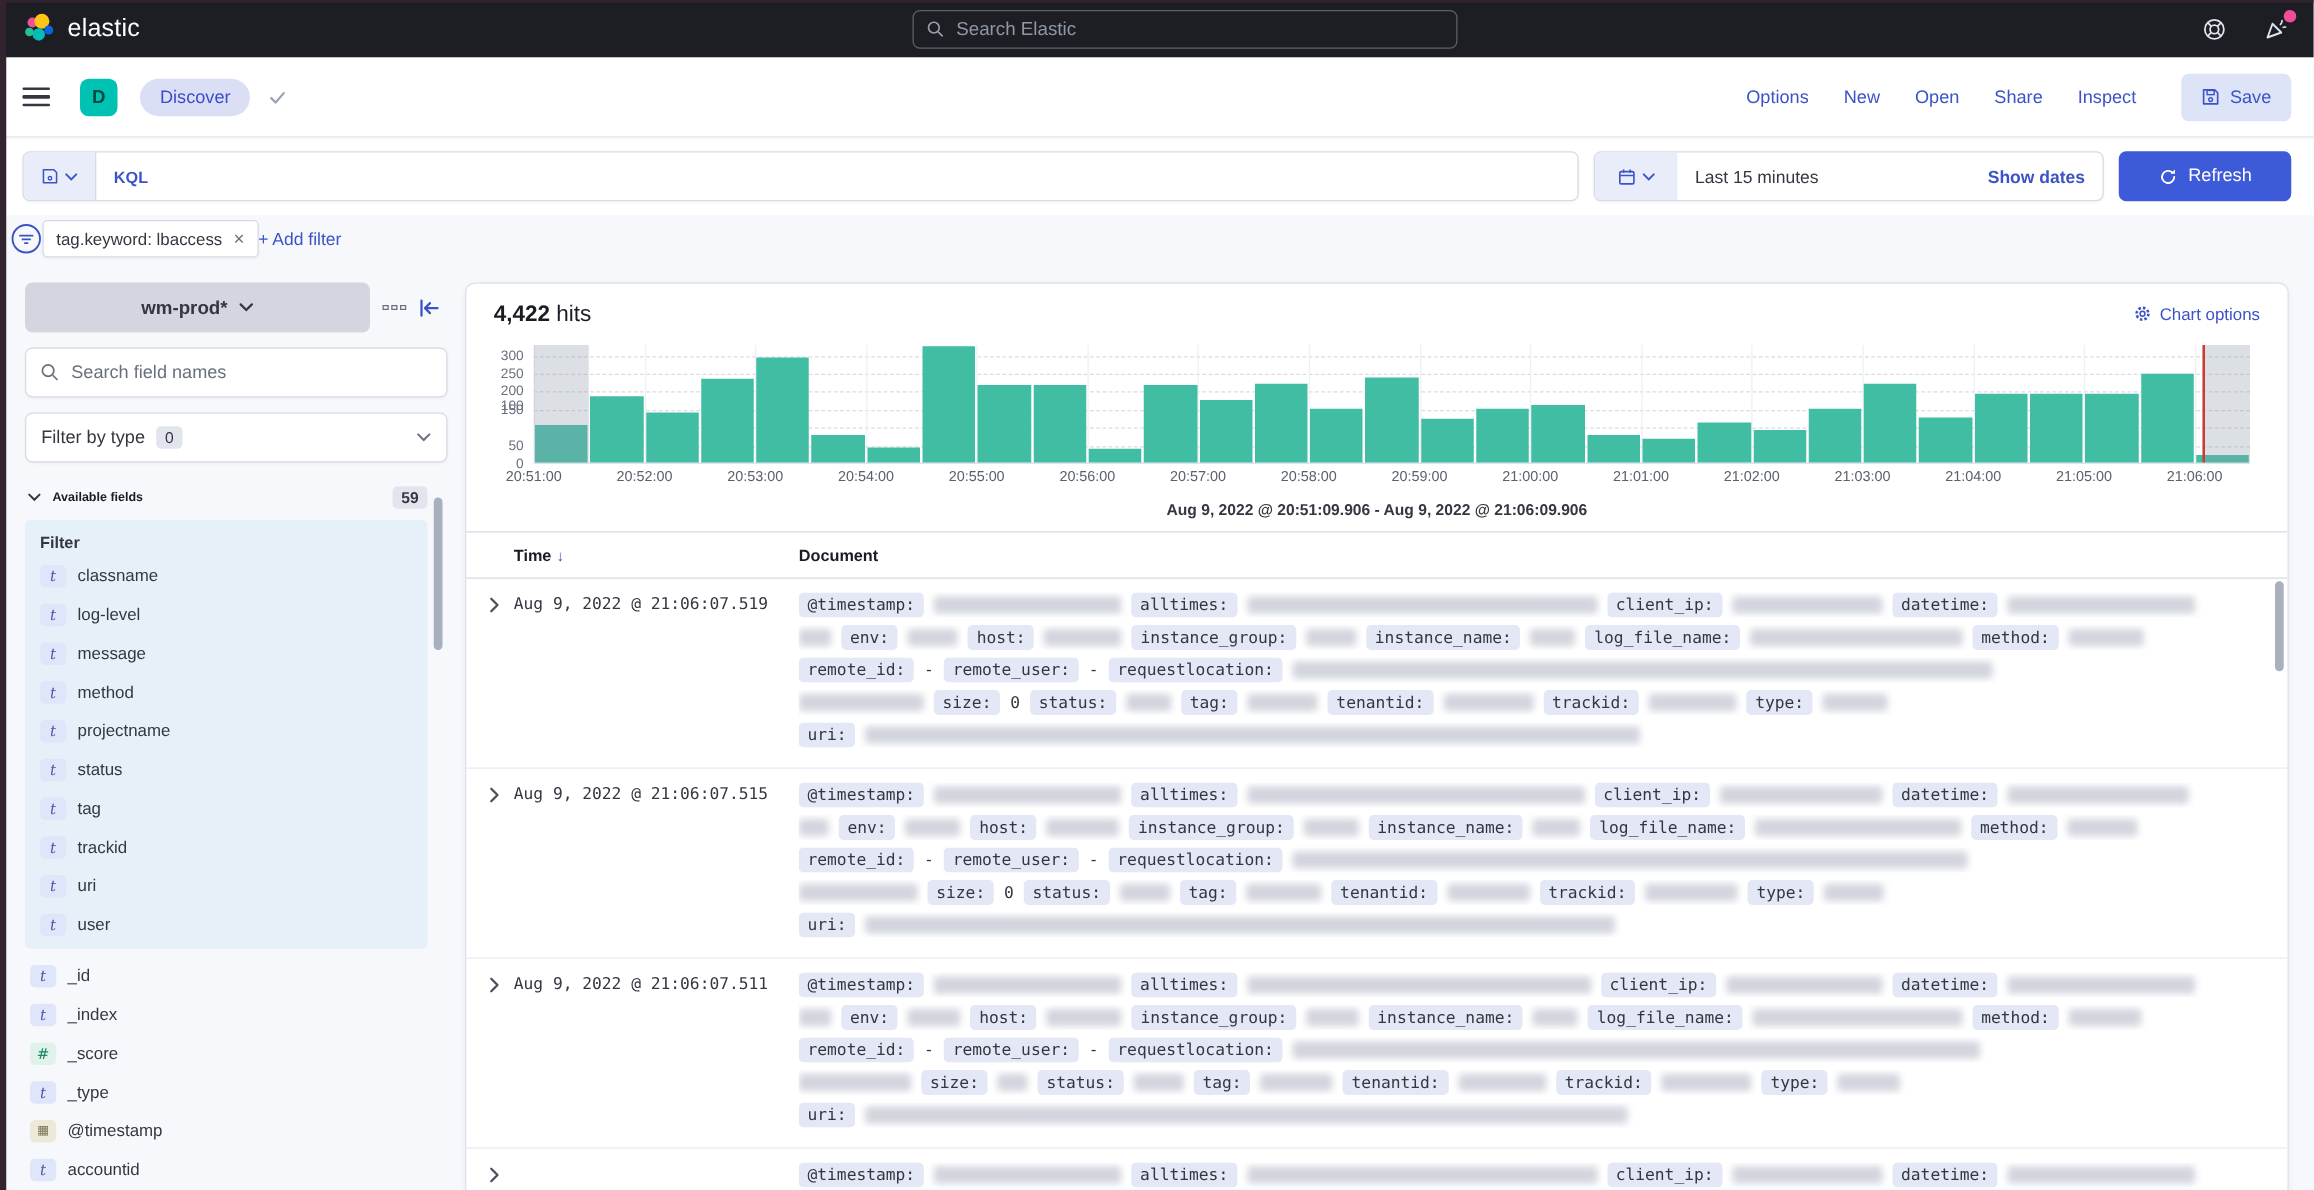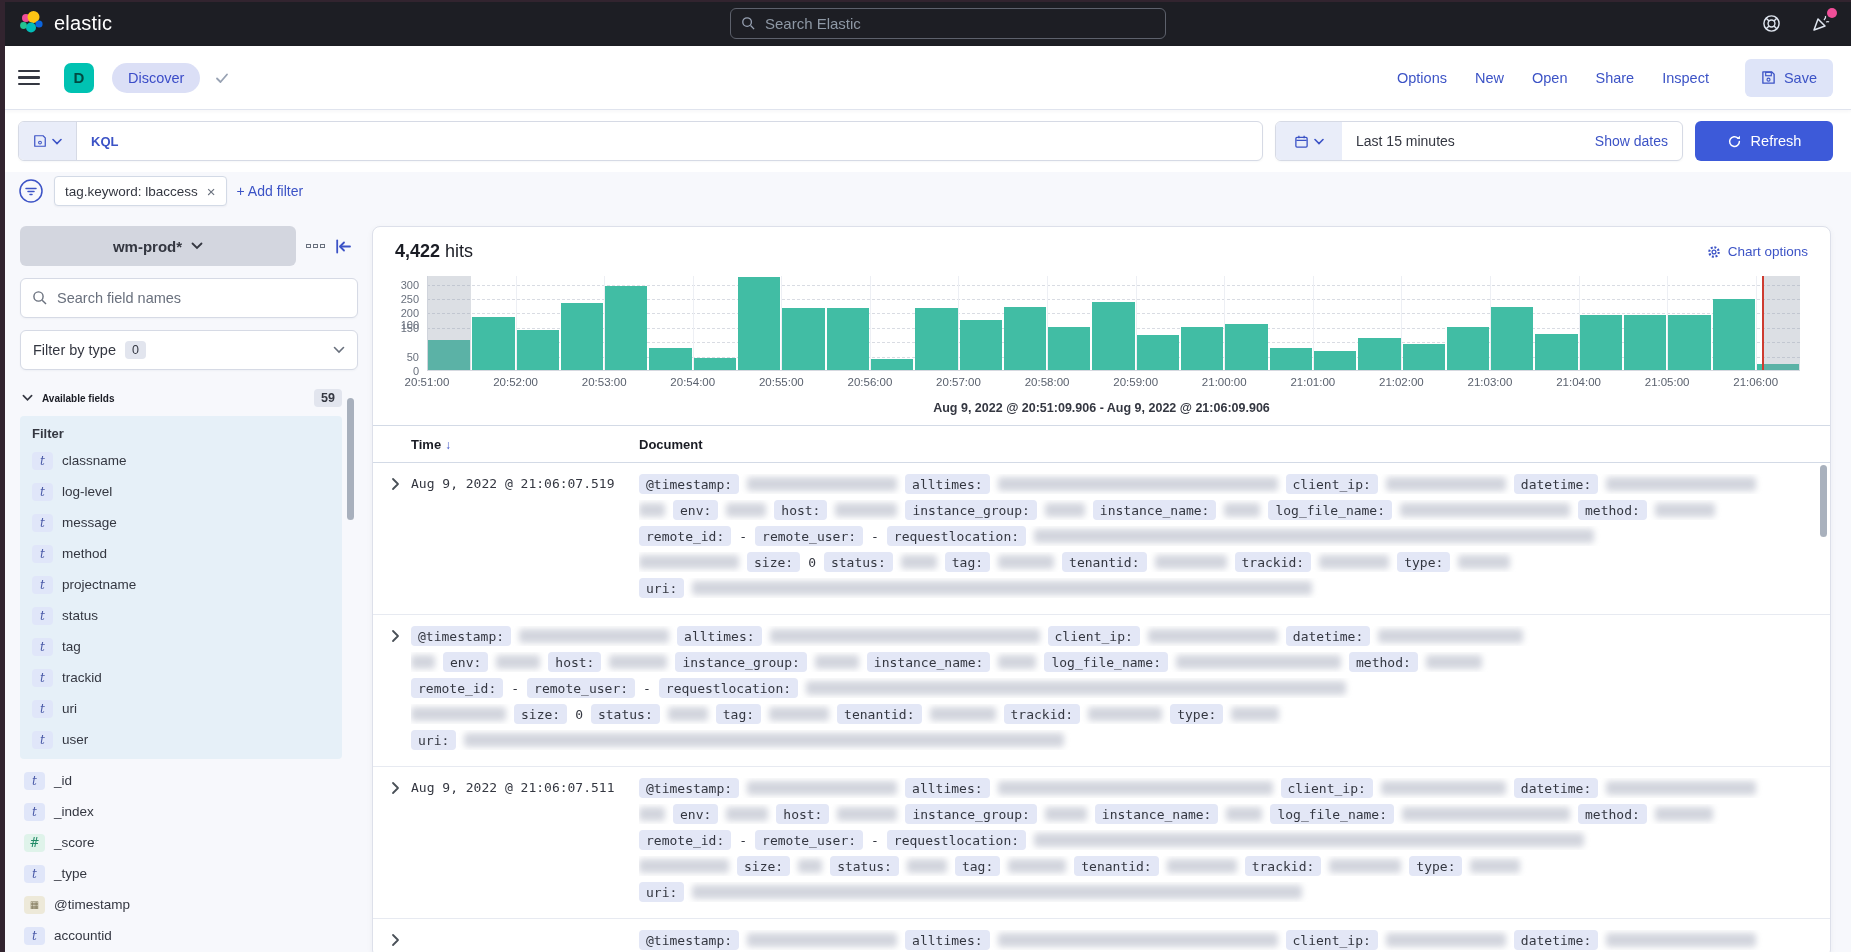--- a/index.html
+++ b/index.html
@@ -31,25 +31,25 @@
   
   .querybar { background:#fff; padding:11px 18px 11px 18px; display:flex; align-items:center; gap:12px; }
   .query-input { flex:1; height:40px; background:#fff; border:1px solid #D6DAE5; border-radius:6px; display:flex; align-items:center; overflow:hidden; box-shadow:0 1px 2px rgba(30,40,80,.04); }
   .qseg { width:58px; align-self:stretch; background:#E9EDF9; border-right:1px solid #D6DAE5; display:flex; align-items:center; justify-content:center; gap:5px; color:#3C53C6; cursor:pointer; }
   .query-input input { flex:1; border:none; outline:none; font-size:14.5px; padding:0 12px; color:#343741; font-family:"Liberation Sans",sans-serif; }
   .query-input input::placeholder { color:#7e8694; }
   .kql { color:#3C53C6; font-size:13px; font-weight:600; padding:0 14px; cursor:pointer; }
   .datepicker { width:408px; height:40px; border:1px solid #D6DAE5; border-radius:6px; background:#fff; display:flex; align-items:center; overflow:hidden; box-shadow:0 1px 2px rgba(30,40,80,.04); }
   .dateseg { width:66px; align-self:stretch; background:#E9EDF9; display:flex; align-items:center; justify-content:center; gap:5px; color:#3C53C6; cursor:pointer; }
   .date-text { font-size:14px; color:#343741; padding:0 14px; }
-  .show-dates { margin-left:auto; color:#3C53C6; font-size:14px; padding-right:14px; cursor:pointer; }
+  .show-dates { margin-left:auto; color:#3C53C6; font-size:14px; padding-right:14px; cursor:pointer;font-weight:bold; }
   .btn-refresh { width:138px; height:40px; background:#3D5AD9; border-radius:6px; color:#fff; font-size:14.5px; display:flex; align-items:center; justify-content:center; gap:9px; cursor:pointer; }
 
   
-  .filterbar { padding:4px 18px 10px; display:flex; align-items:center; gap:10px; background:#F7F8FC; }
+  .filterbar { padding:4px 8px 10px; display:flex; align-items:center; background:#F7F8FC; }
   .filter-chip { height:30px; background:#fff; border:1px solid #D3DAE6; border-radius:4px; padding:0 10px; display:flex; align-items:center; gap:9px; font-size:13.5px; color:#343741; box-shadow:0 1px 2px rgba(30,40,80,.05); cursor:pointer; }
   .filter-chip .x { color:#69707D; font-size:15px; cursor:pointer; }
   .add-filter { color:#3C53C6; font-size:14px; cursor:pointer; }
 
   
   .bodywrap { display:flex; padding:10px 20px 0 20px; gap:14px; align-items:flex-start; height:742px; }
 
   .sidebar { width:338px; flex:none; position:relative; }
   .sb-row1 { display:flex; align-items:center; gap:10px; margin-bottom:12px; }
   .idx-pill { width:276px; height:40px; background:#D3D6DF; border-radius:6px; display:flex; align-items:center; justify-content:center; gap:9px; font-weight:700; font-size:15px; color:#343741; cursor:pointer; }
@@ -73,21 +73,21 @@
   .fn { background:#DFF3EA; color:#1F8A66; }
   .fd { background:#EDE9D9; color:#7d7558; font-style:normal; font-size:10px; font-family:"DejaVu Sans",sans-serif; }
   .other-fields { margin-top:6px; width:322px; }
   .sb-thumb { position:absolute; right:4px; top:172px; width:7px; height:122px; border-radius:4px; background:#9aa3b1; opacity:.85; }
 
   
   .panel { flex:1; background:#fff; border:1px solid #DDE0EA; border-radius:8px; box-shadow:0 2px 6px rgba(20,30,60,.05); height:100%; position:relative; overflow:hidden; }
   .panel-hdr { display:flex; align-items:center; padding:14px 22px 6px; }
   .hits { font-size:18px; color:#1a1c24; }
   .hits b { font-weight:700; }
-  .chart-options { margin-left:auto; color:#3C53C6; font-size:13.5px; display:flex; align-items:flex-end; gap:7px; cursor:pointer; }
+  .chart-options { margin-left:auto; color:#3C53C6; font-size:13.5px; display:flex; align-items:flex-start; gap:7px; cursor:pointer; }
 
   .chart { position:relative; margin:8px 30px 0 22px; }
   .yaxis { position:absolute; left:0; top:0; width:26px; height:95px; }
   .ytick { position:absolute; right:2px; font-size:11px; color:#69707D; }
   .plotwrap { margin-left:32px; position:relative; height:95px; border-bottom:1px solid #D6D9E0; }
   .hgrid { position:absolute; left:0; right:0; border-top:1px dashed #D9DCE3; }
   .vgrid { position:absolute; top:0; bottom:0; border-left:1px solid #EDEFF4; }
   .bars { position:absolute; inset:0; display:flex; align-items:flex-end; }
   .slot { flex:1; padding:0 1px; display:flex; align-items:flex-end; height:100%; }
   .bar { width:100%; background:#41BDA4; }
@@ -589,20 +589,21 @@
           </div>
         </div>
         <div class="trow">
           <div class="cchev">
             <div class="expand-btn">
               <svg width="9" height="14" viewBox="0 0 9 14">
                 <polyline points="2,2 7,7 2,12" fill="none" stroke="#495057" stroke-width="1.8" stroke-linecap="round" stroke-linejoin="round"></polyline>
               </svg>
             </div>
           </div>
+          <div class="ctime ctime-val">Aug 9, 2022 @ 21:06:07.515</div>
           <div class="cdoc">
             <div class="dline">
               <span class="pill">@timestamp:</span>
               <span class="blurval" style="width: 150px;"></span>
               <span class="pill">alltimes:</span>
               <span class="blurval" style="width: 270px;"></span>
               <span class="pill">client_ip:</span>
               <span class="blurval" style="width: 130px;"></span>
               <span class="pill">datetime:</span>
               <span class="blurval" style="width: 145px;"></span>

